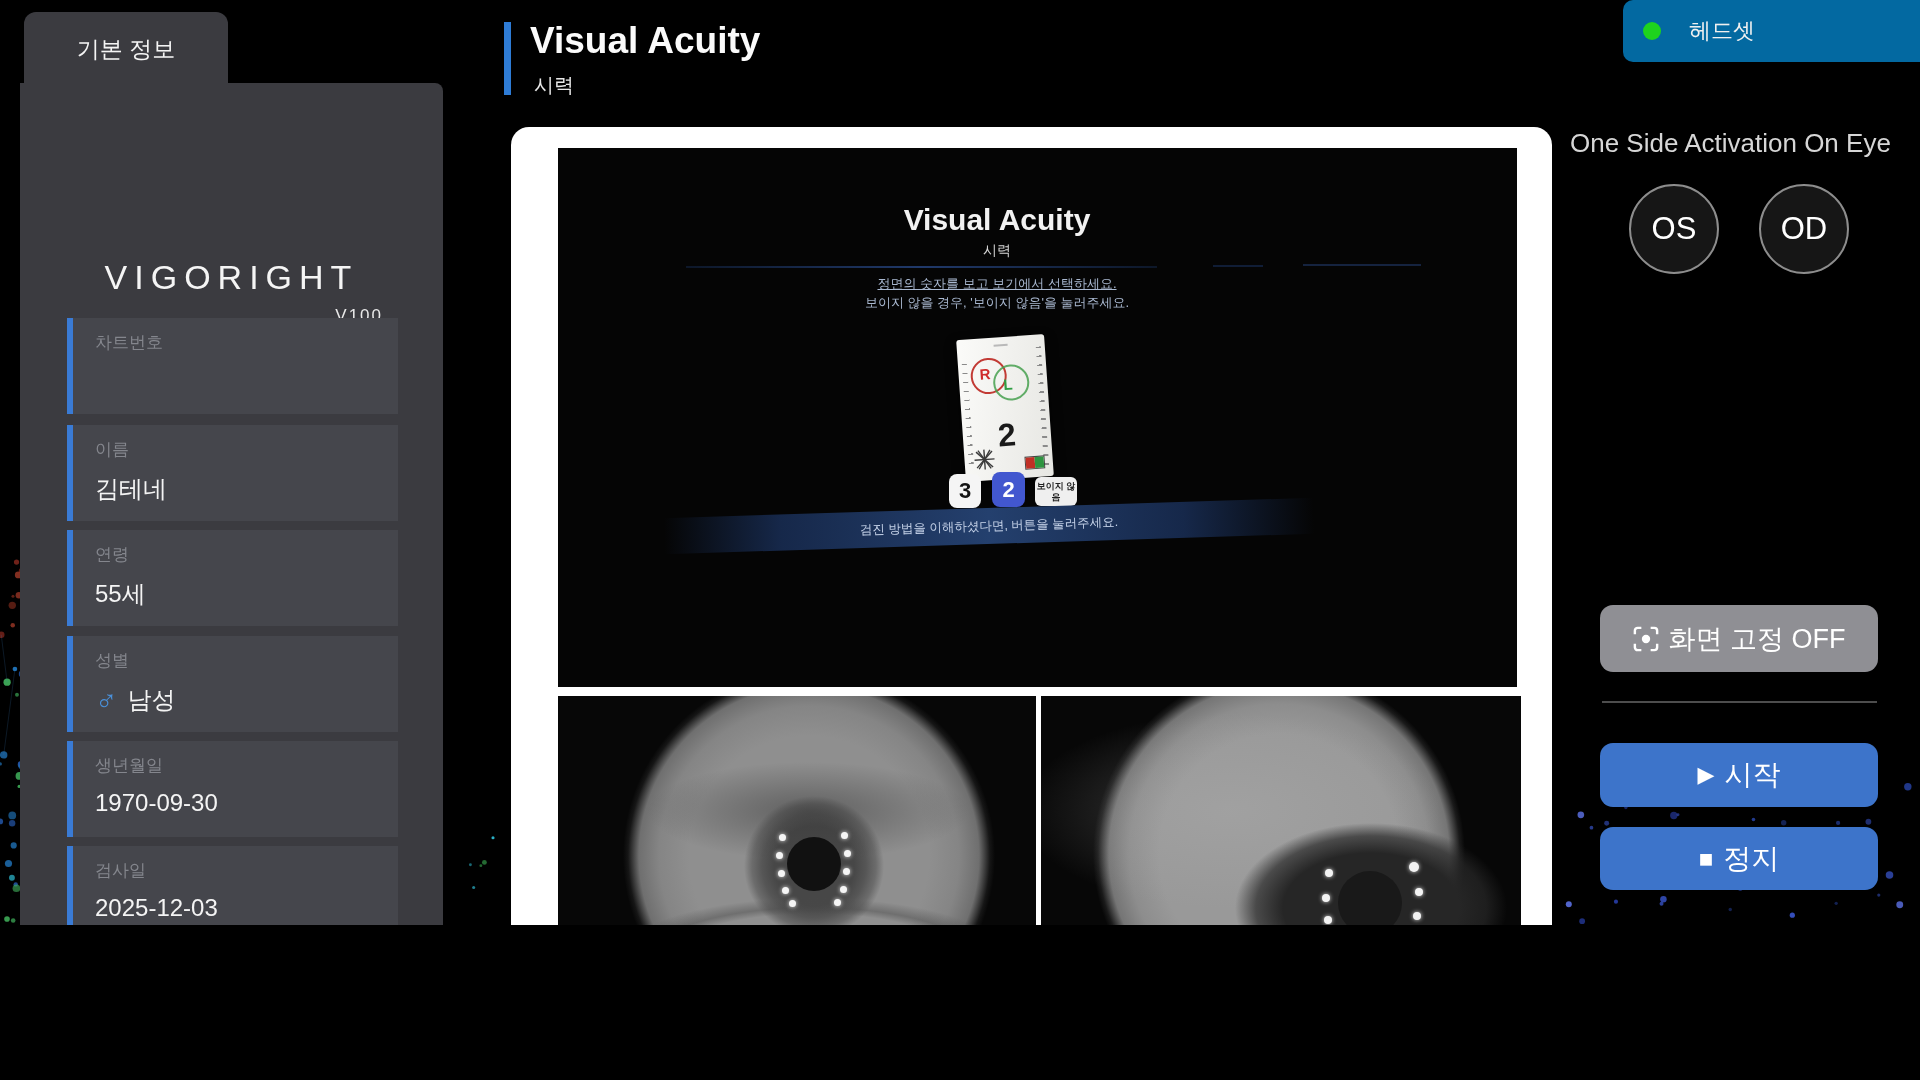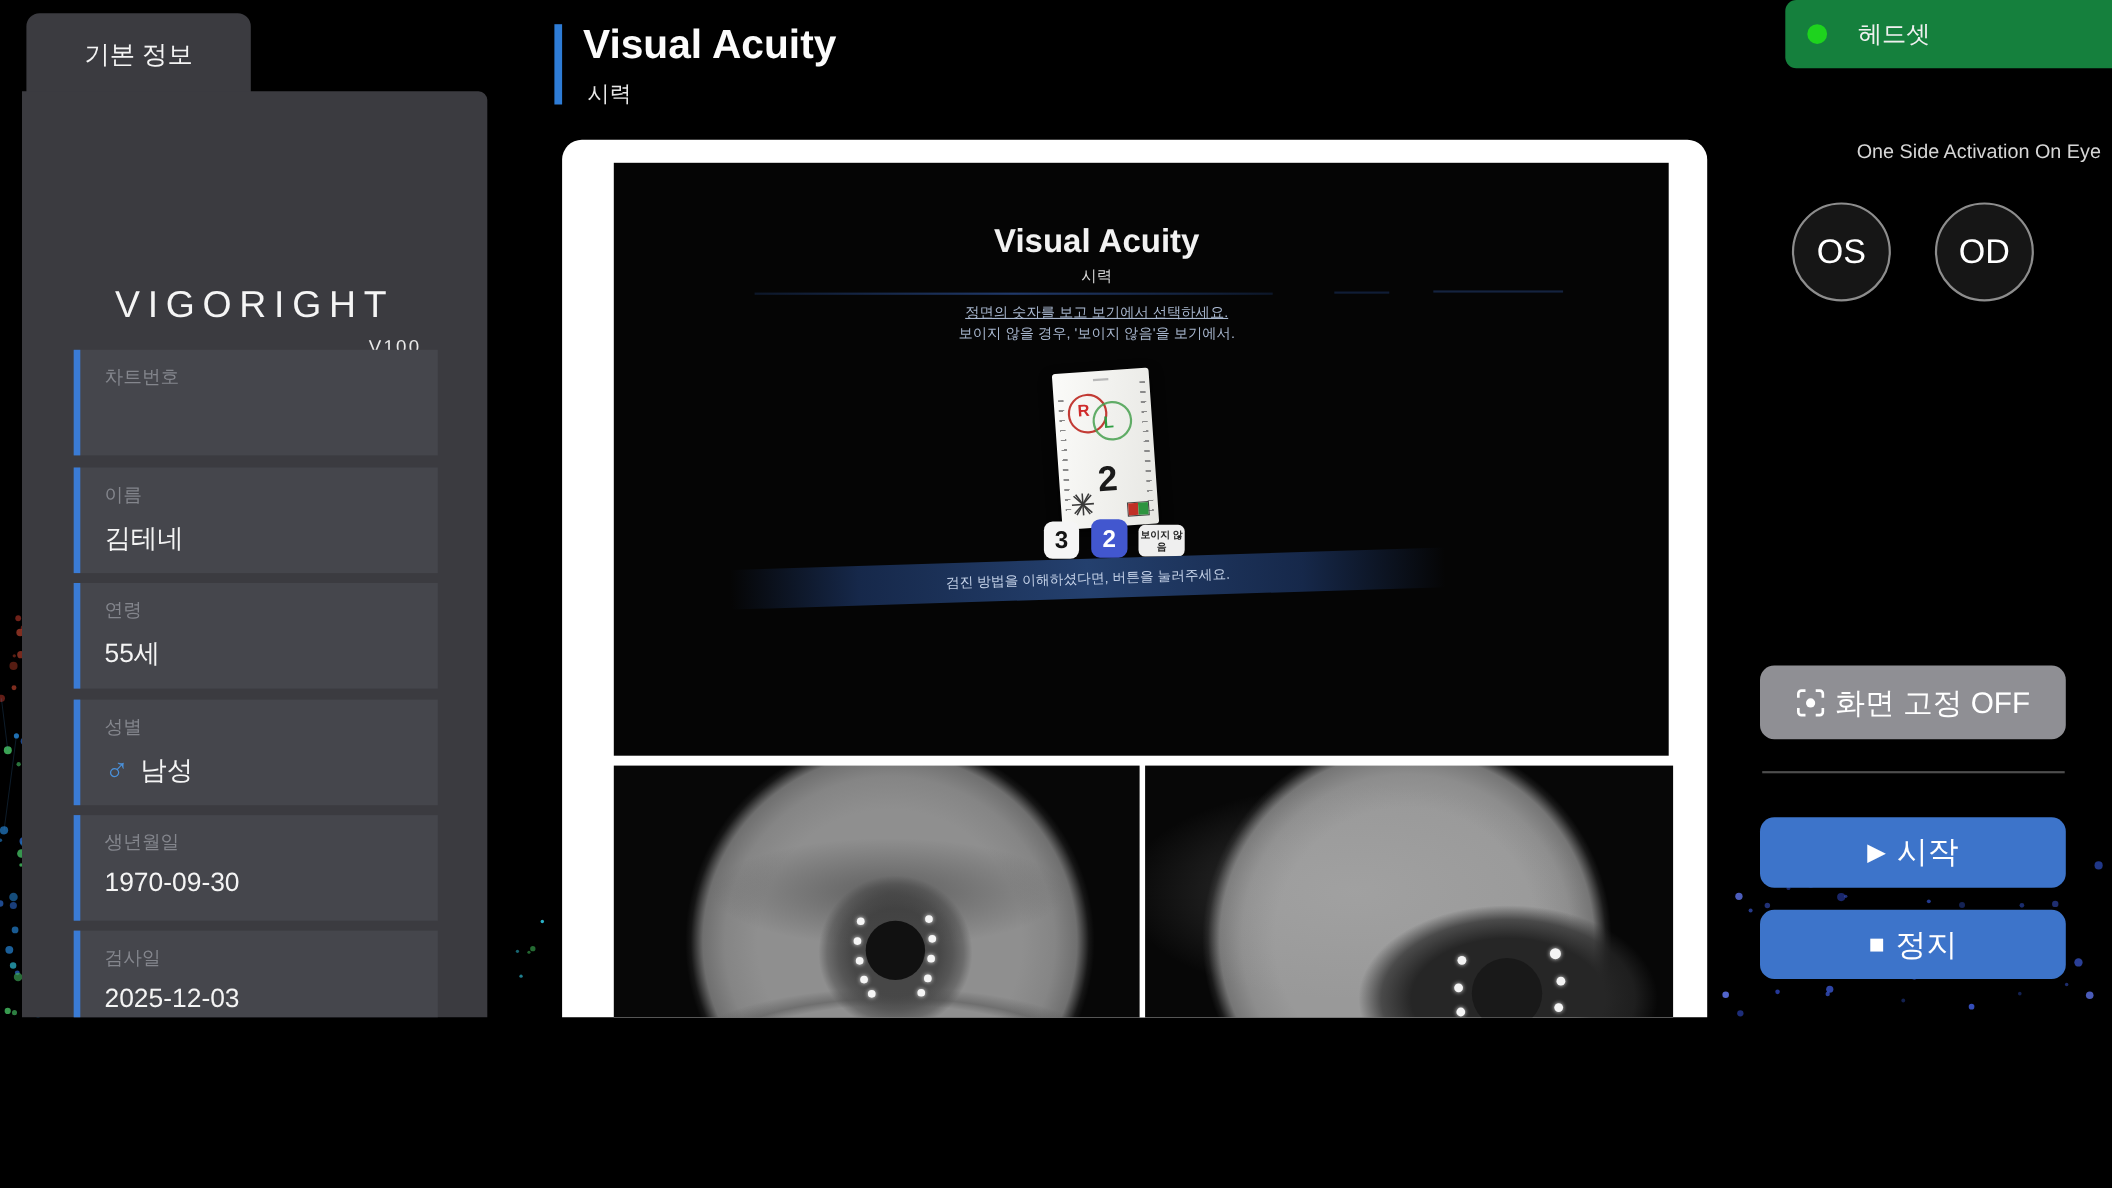--- a/index.html
+++ b/index.html
@@ -22,27 +22,27 @@
   .field .flabel{font-size:17px;color:#84868d;}
   .field .fvalue{font-size:24px;color:#f4f4f4;margin-top:12px;display:flex;align-items:center;gap:10px;}
   .male{color:#4a90d9;font-size:30px;font-weight:bold;line-height:20px;}
 
   
   .hbar{position:absolute;left:504px;top:22px;width:7px;height:73px;background:#2e7cd6;z-index:2;}
   .htitle{position:absolute;left:530px;top:20px;font-size:37px;font-weight:bold;color:#fbfbfb;z-index:2;}
   .hsub{position:absolute;left:534px;top:72px;font-size:20px;color:#e8e8e8;z-index:2;}
 
   
-  .headset{position:absolute;left:1623px;top:0;width:297px;height:62px;background:#15803d;
+  .headset{position:absolute;left:1623px;top:0;width:297px;height:62px;background:#0369a1;
            border-radius:10px 0 0 10px;z-index:2;display:flex;align-items:center;}
   .hs-dot{width:18px;height:18px;border-radius:50%;background:#1ed31e;margin-left:20px;}
   .hs-label{margin-left:28px;font-size:22px;color:#f0f0f0;}
 
   
-  .act-label{position:absolute;left:1570px;top:128px;width:340px;text-align:right;font-size:18px;
+  .act-label{position:absolute;left:1570px;top:128px;width:340px;text-align:left;font-size:26px;
              color:#d6d6d6;z-index:2;white-space:nowrap;}
   .eyebtn{position:absolute;top:184px;width:90px;height:90px;border-radius:50%;background:#161616;
           border:2px solid #8d8d8d;color:#fff;font-size:31px;display:flex;align-items:center;
           justify-content:center;z-index:2;box-sizing:border-box;}
   .rbtn{position:absolute;left:1600px;width:278px;border-radius:13px;display:flex;align-items:center;
         justify-content:center;z-index:2;color:#fff;gap:10px;}
   .lockbtn{top:605px;height:67px;background:#8f8f94;font-size:27px;}
   .startbtn{top:743px;height:64px;background:#3d74ca;font-size:28px;}
   .stopbtn{top:827px;height:63px;background:#3d74ca;font-size:28px;}
   .homebtn{top:960px;height:62px;background:#1b2940;font-size:24px;color:#5c6a85;}
@@ -439,21 +439,21 @@
 
   <div class="panel">
 
     <div class="vr">
       <div class="vr-title">Visual Acuity</div>
       <div class="vr-sub">시력</div>
       <div class="vr-line" style="left:128px;top:118px;width:471px;background:linear-gradient(90deg,#0d1729,#20396a,#0d1729);"></div>
       <div class="vr-line" style="left:655px;top:117px;width:50px;background:#101d36;"></div>
       <div class="vr-line" style="left:745px;top:116px;width:118px;background:#15233f;"></div>
       <div class="vr-instr" style="top:127px;text-decoration:underline;">정면의 숫자를 보고 보기에서 선택하세요.</div>
-      <div class="vr-instr" style="top:146px;">보이지 않을 경우, '보이지 않음'을 보기에서.</div>
+      <div class="vr-instr" style="top:146px;">보이지 않을 경우, '보이지 않음'을 눌러주세요.</div>
 
       <div class="chartcard">
         <div class="cc-mark"></div>
         <div class="cc-rc"></div>
         <div class="cc-gc"></div>
         <div class="cc-r">R</div>
         <div class="cc-l">L</div>
         <div class="cc-num">2</div>
         <div class="cc-ticks" style="left:4px;top:24px;height:106px;"></div>
         <div class="cc-ticks" style="right:4px;top:12px;height:120px;"></div>

